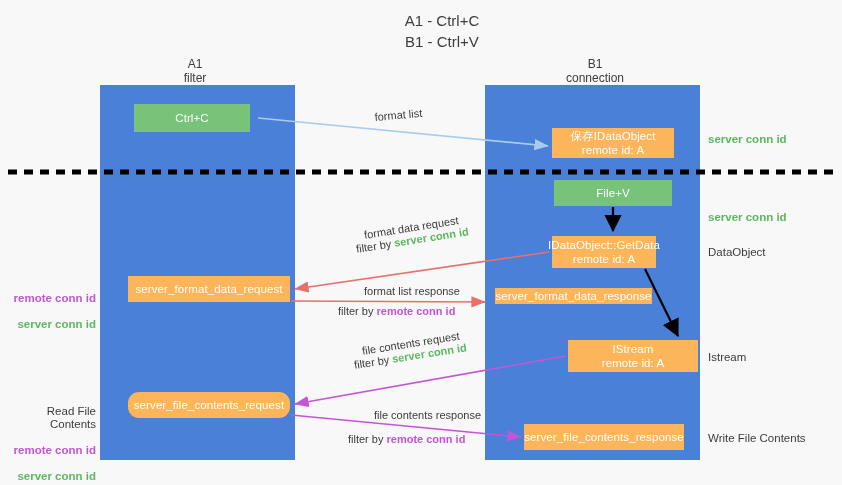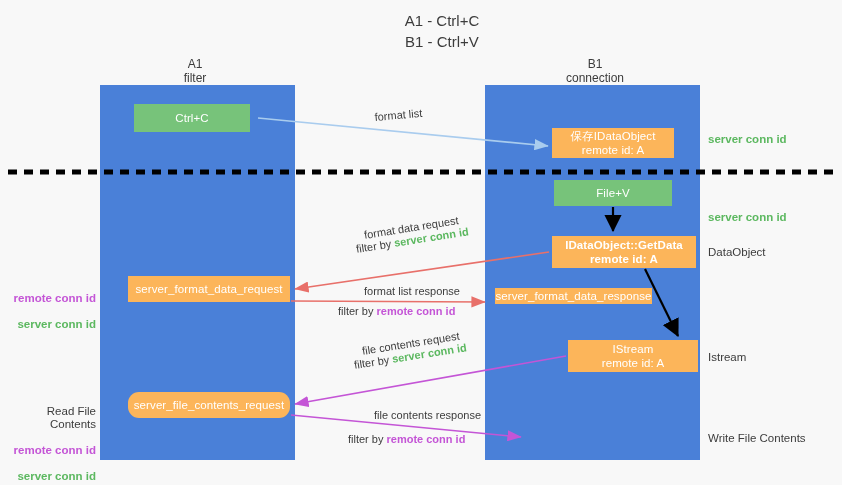--- a/index.html
+++ b/index.html
@@ -44,21 +44,21 @@
     color:#ffffff;font-size:11.5px;line-height:14px;
     text-align:center;white-space:pre-line;
     letter-spacing:.1px;
   }
   .box.green{background:#77c37a;}
   .box.orange{background:#fcb55a;}
 
   #box-ctrlc{left:134px;top:104px;width:116px;height:28px;}
   #box-idataobject{left:552px;top:128px;width:122px;height:30px;}
   #box-ctrlv{left:554px;top:180px;width:118px;height:26px;}
-  #box-getdata{left:552px;top:236px;width:144px;height:32px;font-weight:bold;}
+  #box-getdata{left:552px;top:236px;width:104px;height:32px;}
   #box-fmt-req{left:128px;top:276px;width:162px;height:26px;}
   #box-fmt-resp{left:489px;top:288px;width:157px;height:16px;margin-left:6px;}
   #box-istream{left:568px;top:340px;width:130px;height:32px;}
   #box-file-req{left:128px;top:392px;width:162px;height:26px;border-radius:11px;}
   #box-file-resp{left:524px;top:424px;width:160px;height:26px;}
 
   
   .ann{font-size:11.5px;color:#3c3c3c;line-height:14px;white-space:pre-line;}
   .ann.green{color:#5cb860;font-weight:bold;}
 
@@ -153,20 +153,21 @@
   <div class="abs box orange" id="box-idataobject">保存IDataObject
 remote id: A</div>
   <div class="abs box green" id="box-ctrlv">File+V</div>
   <div class="abs box orange" id="box-getdata">IDataObject::GetData
 remote id: A</div>
   <div class="abs box orange" id="box-fmt-req">server_format_data_request</div>
   <div class="abs box orange" id="box-fmt-resp">server_format_data_response</div>
   <div class="abs box orange" id="box-istream">IStream
 remote id: A</div>
   <div class="abs box orange" id="box-file-req">server_file_contents_request</div>
+  <div class="abs box orange" id="box-file-resp">server_file_contents_response</div>
 
   <div class="abs ann green" id="ann-srv1">server conn id</div>
   <div class="abs ann green" id="ann-srv2">server conn id</div>
   <div class="abs ann" id="ann-dataobject">DataObject</div>
   <div class="abs ann" id="ann-istream">Istream</div>
   <div class="abs ann" id="ann-writefile">Write File Contents</div>
 
   <div class="abs ann conn-pair" id="ann-left-1">
     <div class="m">remote conn id</div>
     <div class="g">server conn id</div>

